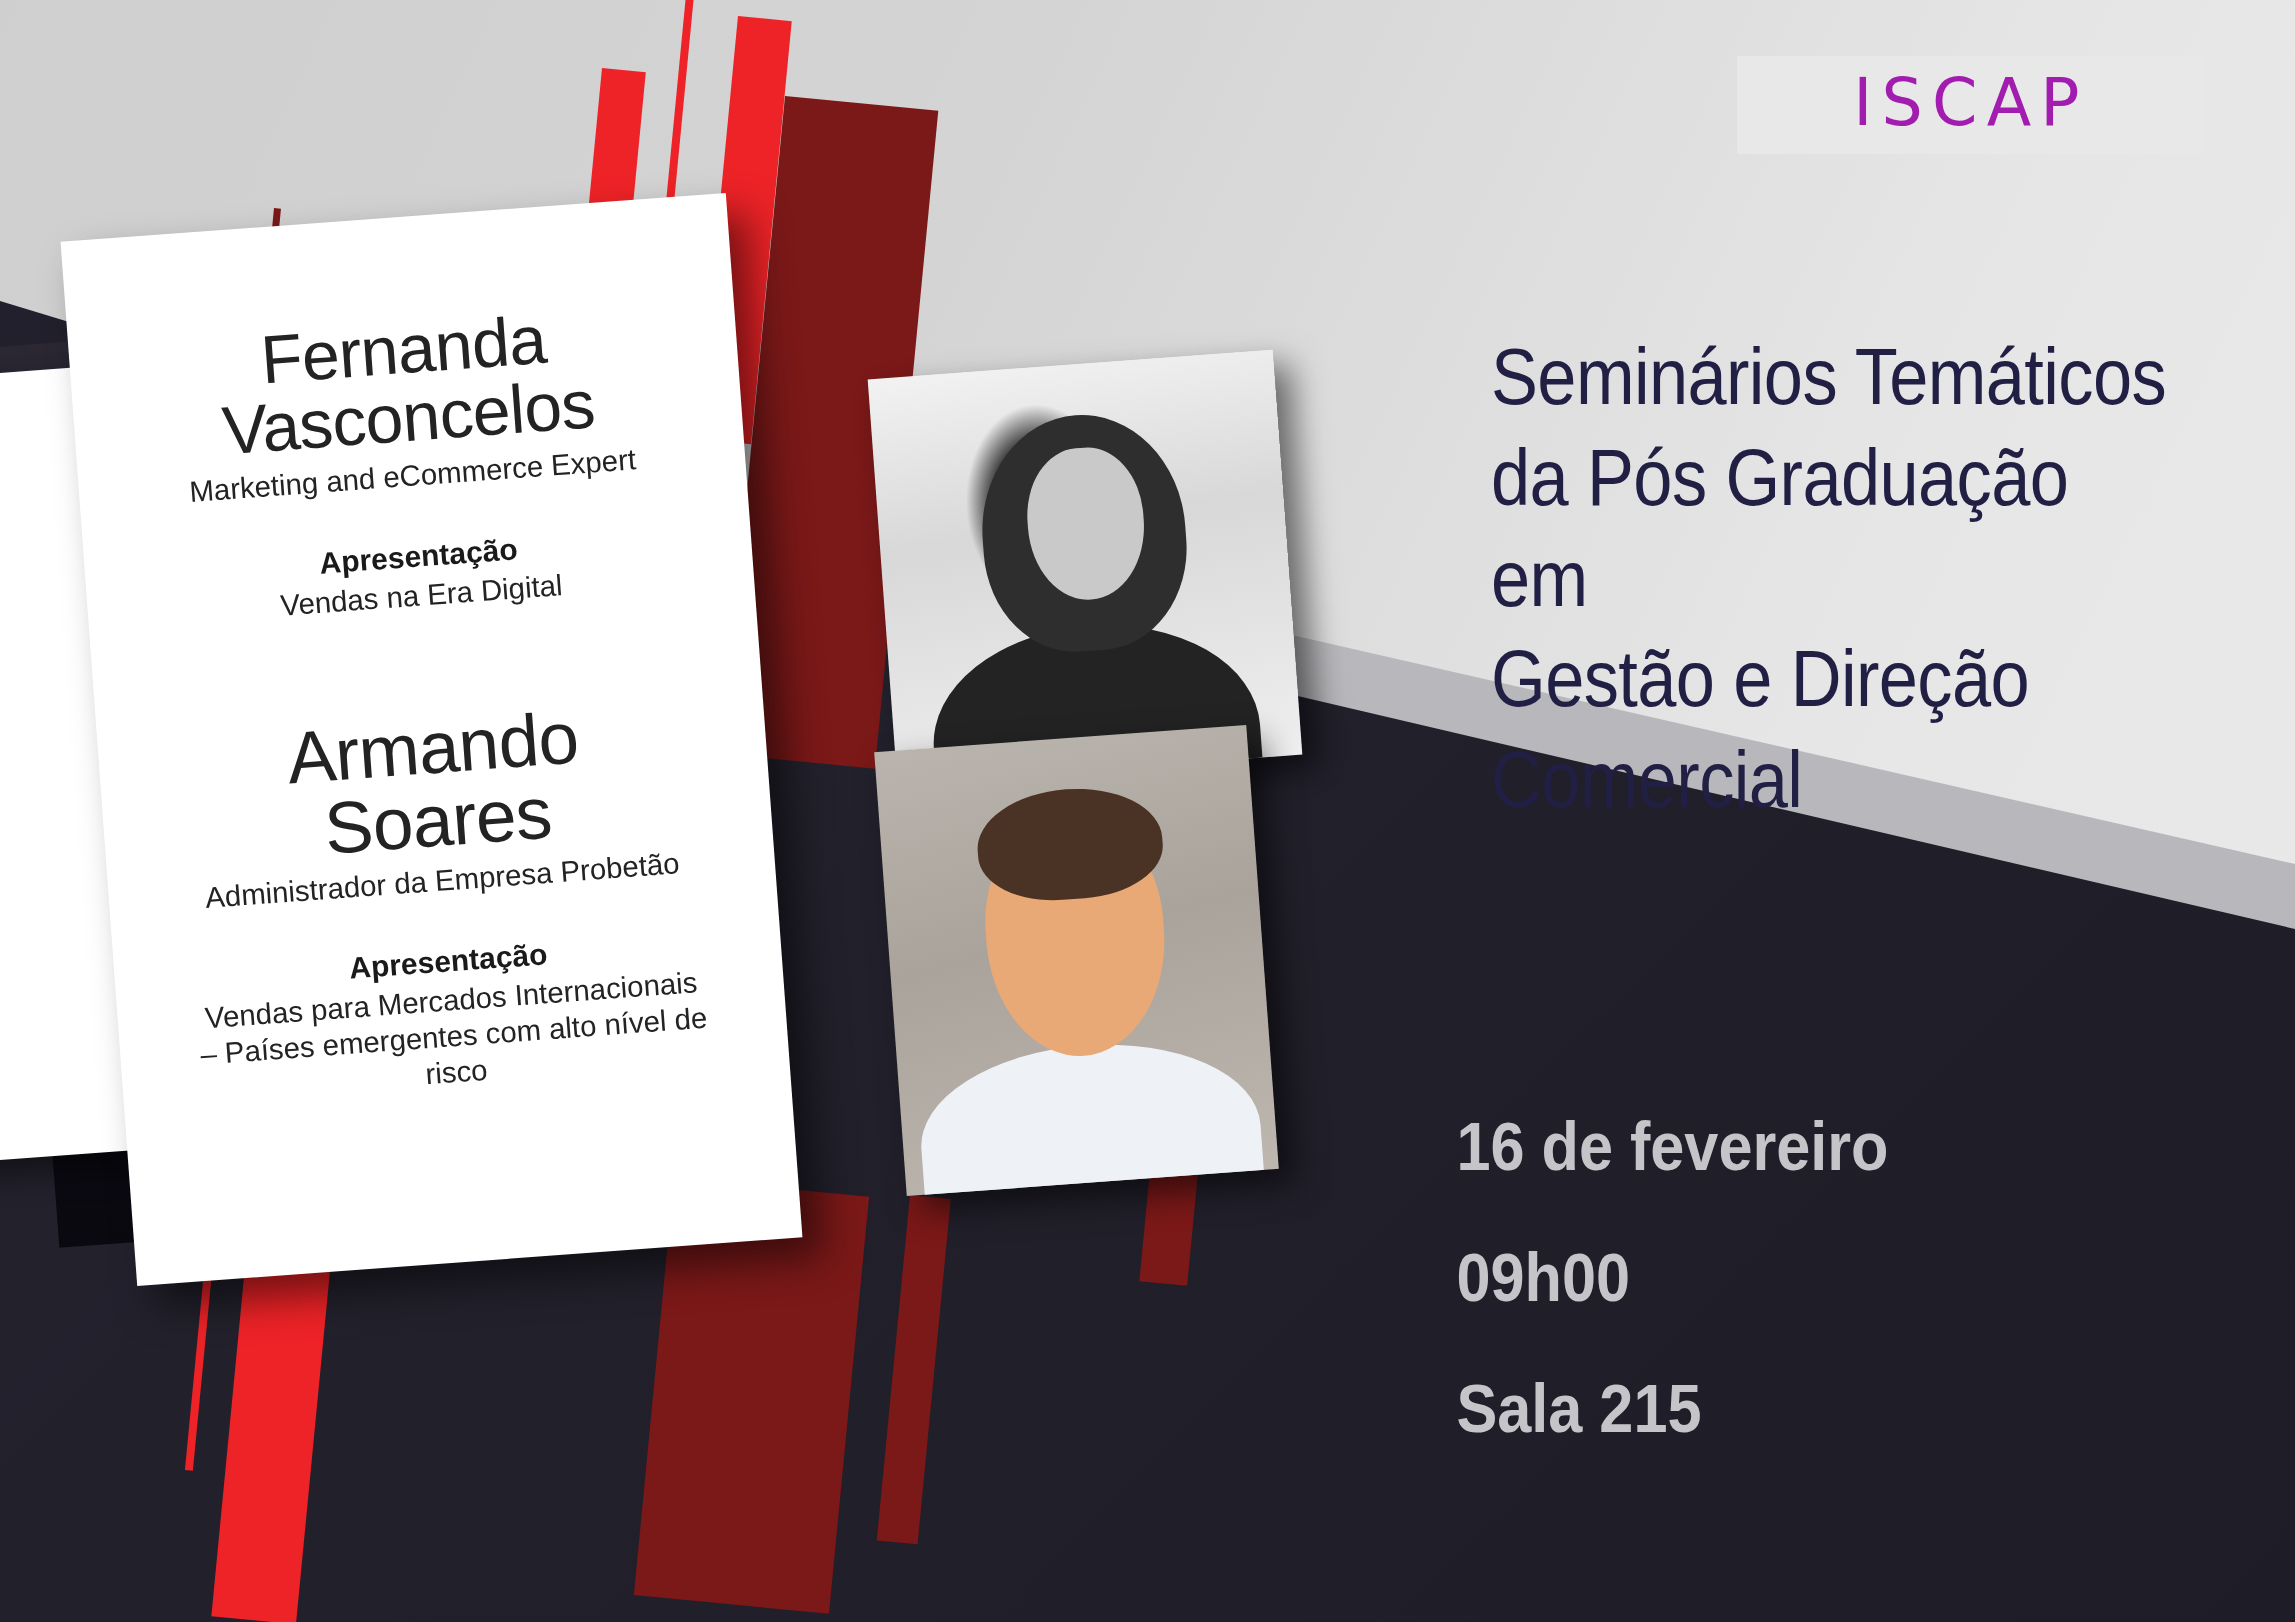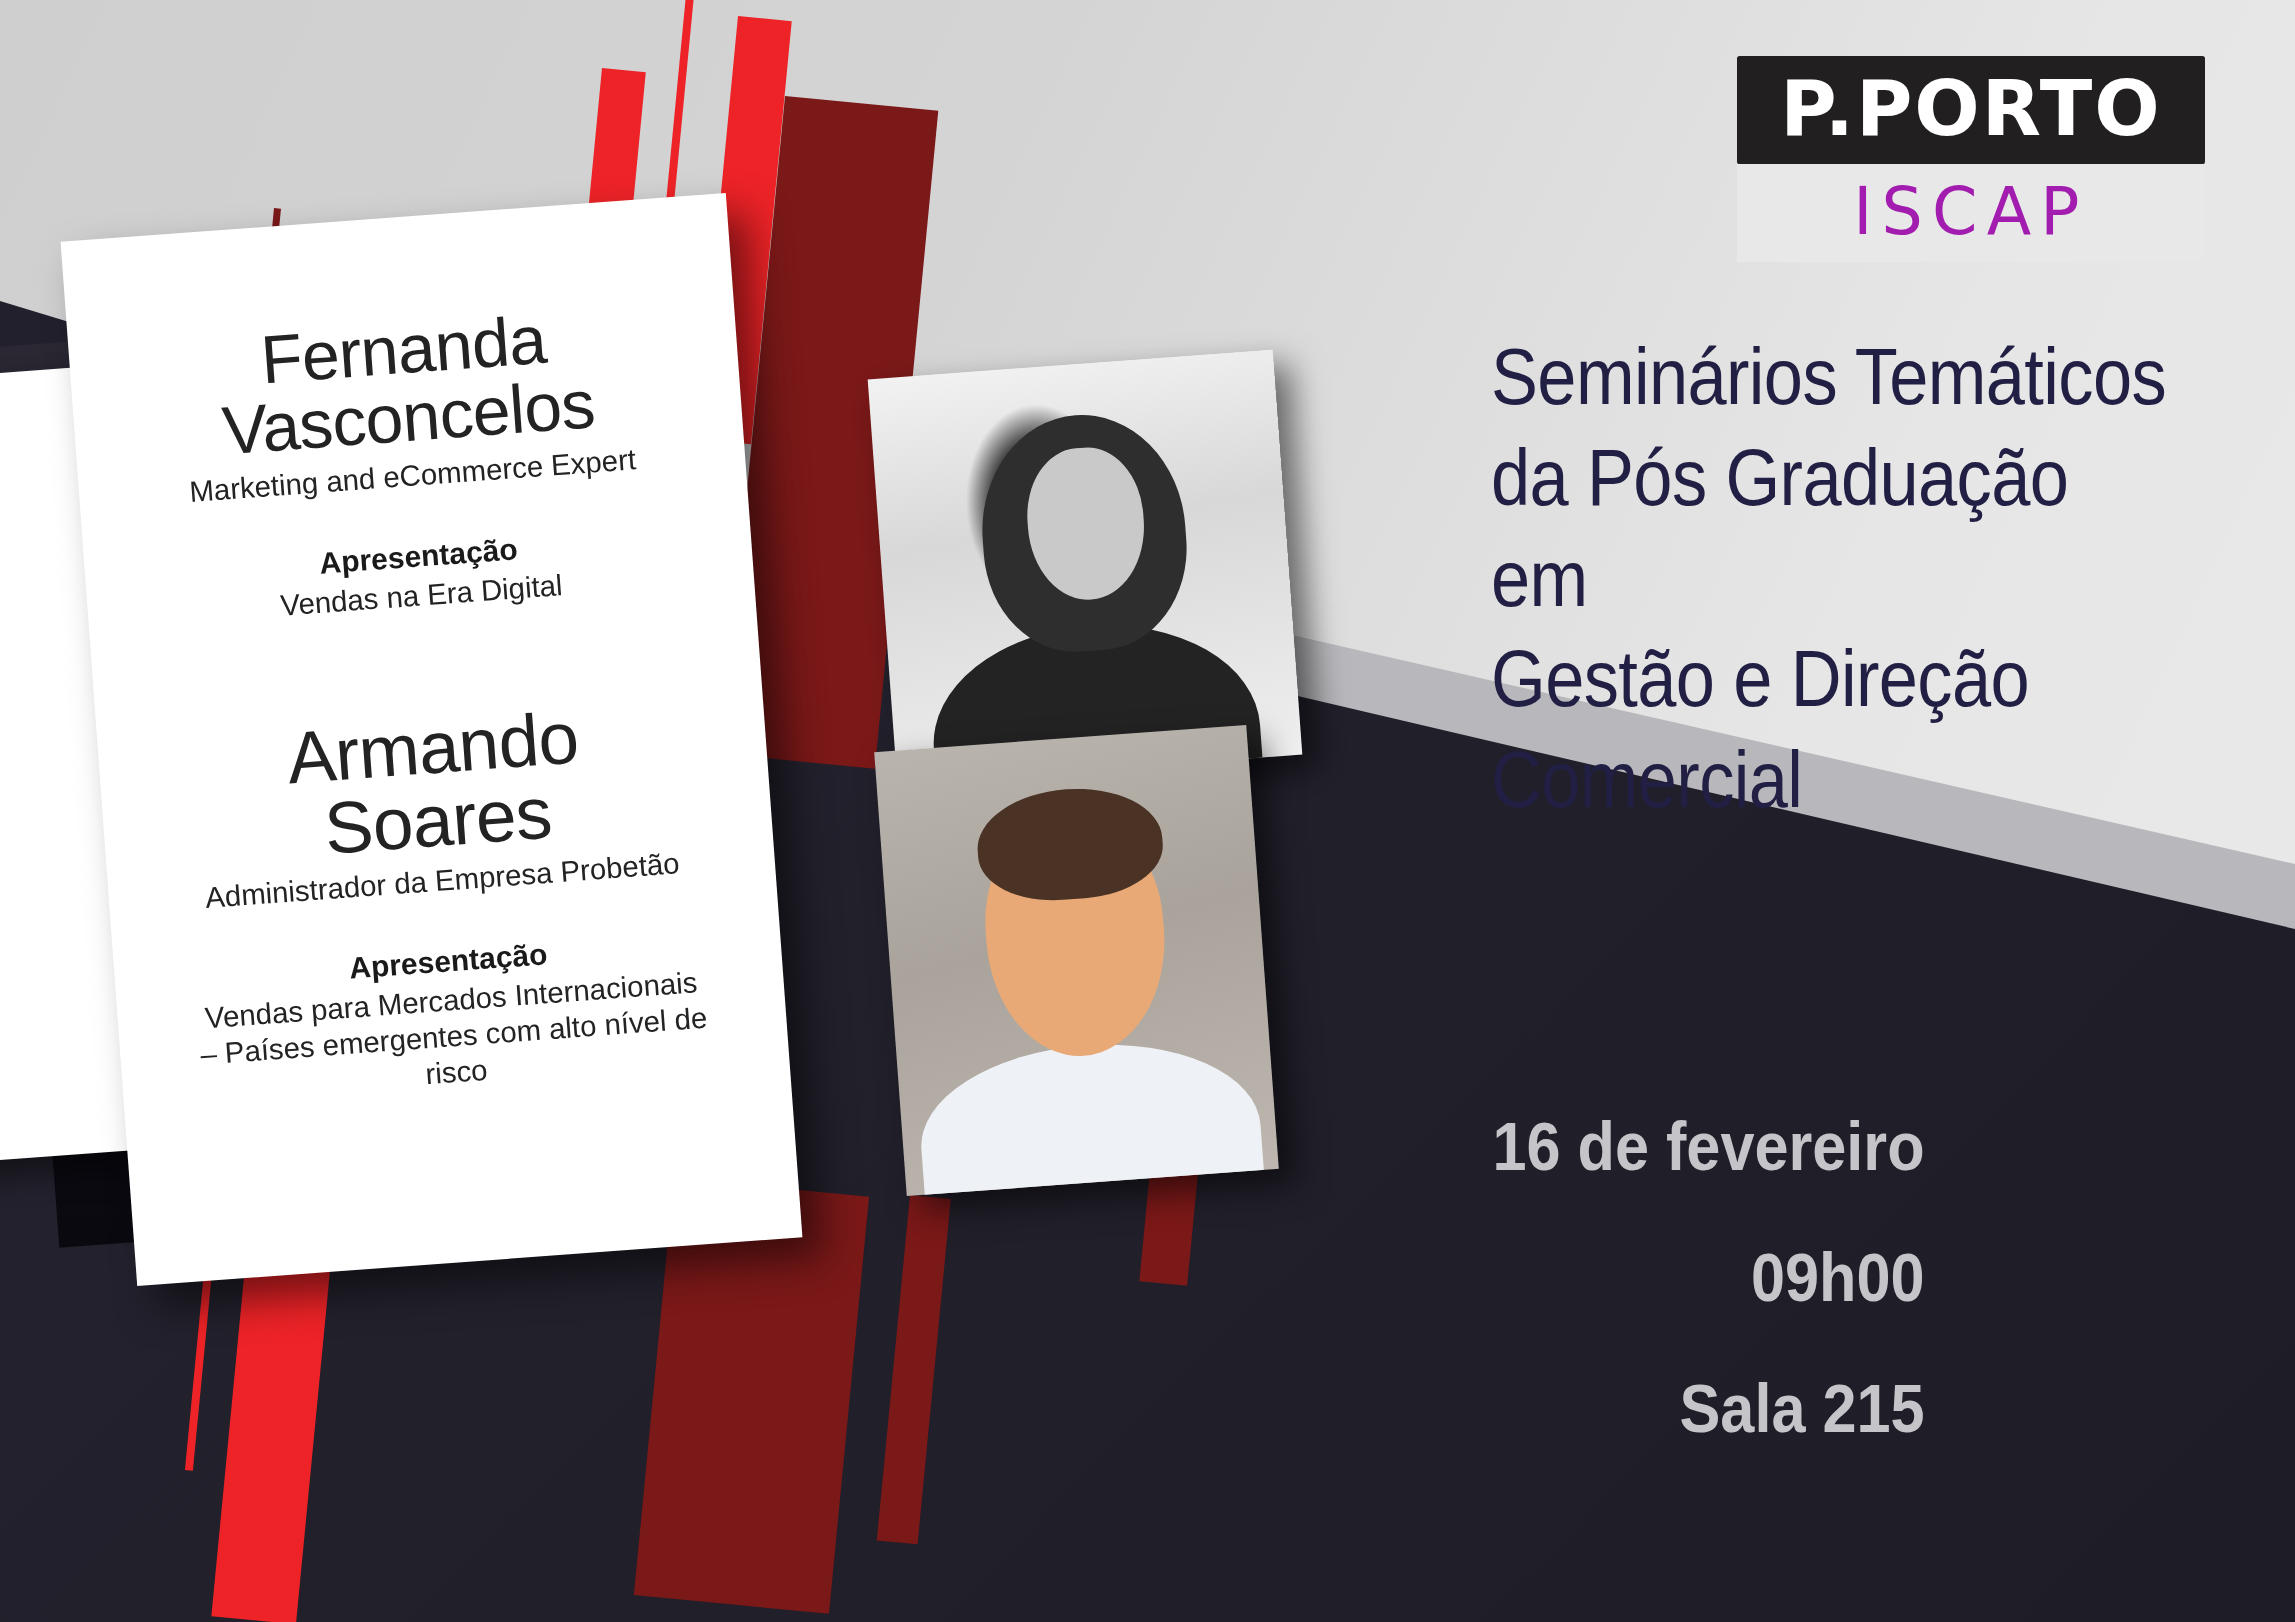--- a/index.html
+++ b/index.html
@@ -189,23 +189,23 @@
     font-size: 80px;
     line-height: 1.26;
     font-weight: 400;
     letter-spacing: -0.7px;
     transform: scaleX(0.88);
     transform-origin: left top;
   }
 
   .details {
     position: absolute;
-    left: 1365px; top: 1112px;
+    left: 1427px; top: 1112px;
     width: 589px;
-    text-align: right;
+    text-align: left;
     color: #c5c5c9;
     font-weight: 700;
   }
   .det-line { font-size: 68px; line-height: 1; margin-bottom: 63px; transform: scaleX(0.9); }
   .det-line:last-child { margin-bottom: 0; }
 </style>
 </head>
 <body>
 
 <div id="poster">
@@ -266,21 +266,20 @@
     <div class="p-face" style="left:149px;top:84px;width:116px;height:152px;background:#c9c9c9;"></div>
   </div>
 
   <div class="photo photo-2">
     <div class="p-body" style="left:18.3px;top:308px;width:340px;height:183px;background:#eef1f5;"></div>
     <div class="p-face" style="left:98px;top:77px;width:178px;height:241px;background:#e8a977;"></div>
     <div class="p-hair" style="left:96px;top:51px;width:185px;height:110px;background:#4a3225;"></div>
   </div>
 
   <div class="logo">
-    <div class="logo-top">P.PORTO</div>
     <div class="logo-bottom">ISCAP</div>
   </div>
 
   <div class="headline">
     <div>Seminários Temáticos</div>
     <div>da Pós Graduação em</div>
     <div>Gestão e Direção</div>
     <div>Comercial</div>
   </div>
 

